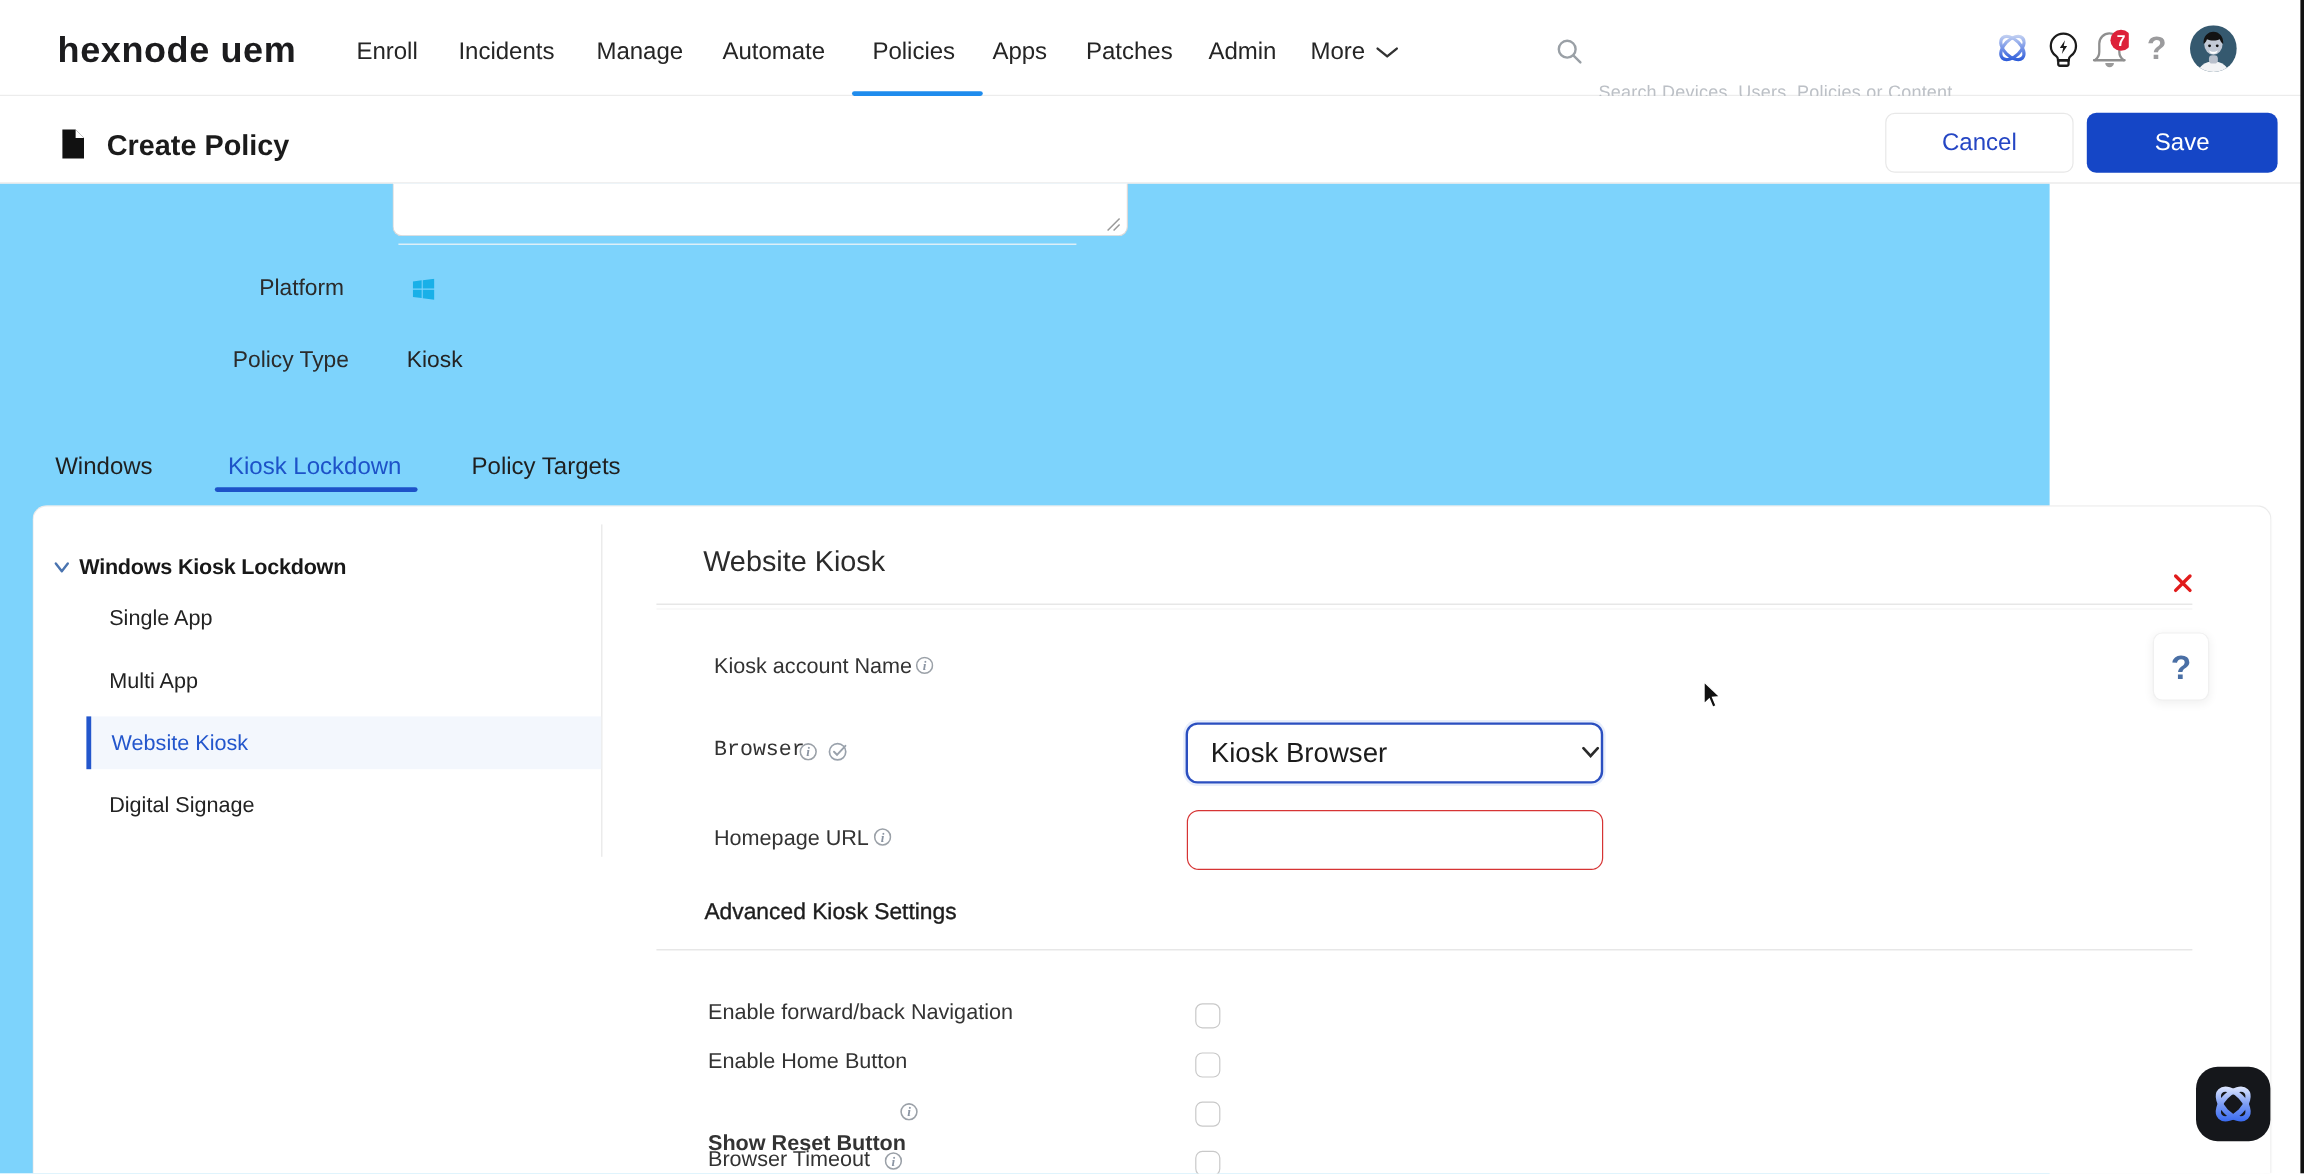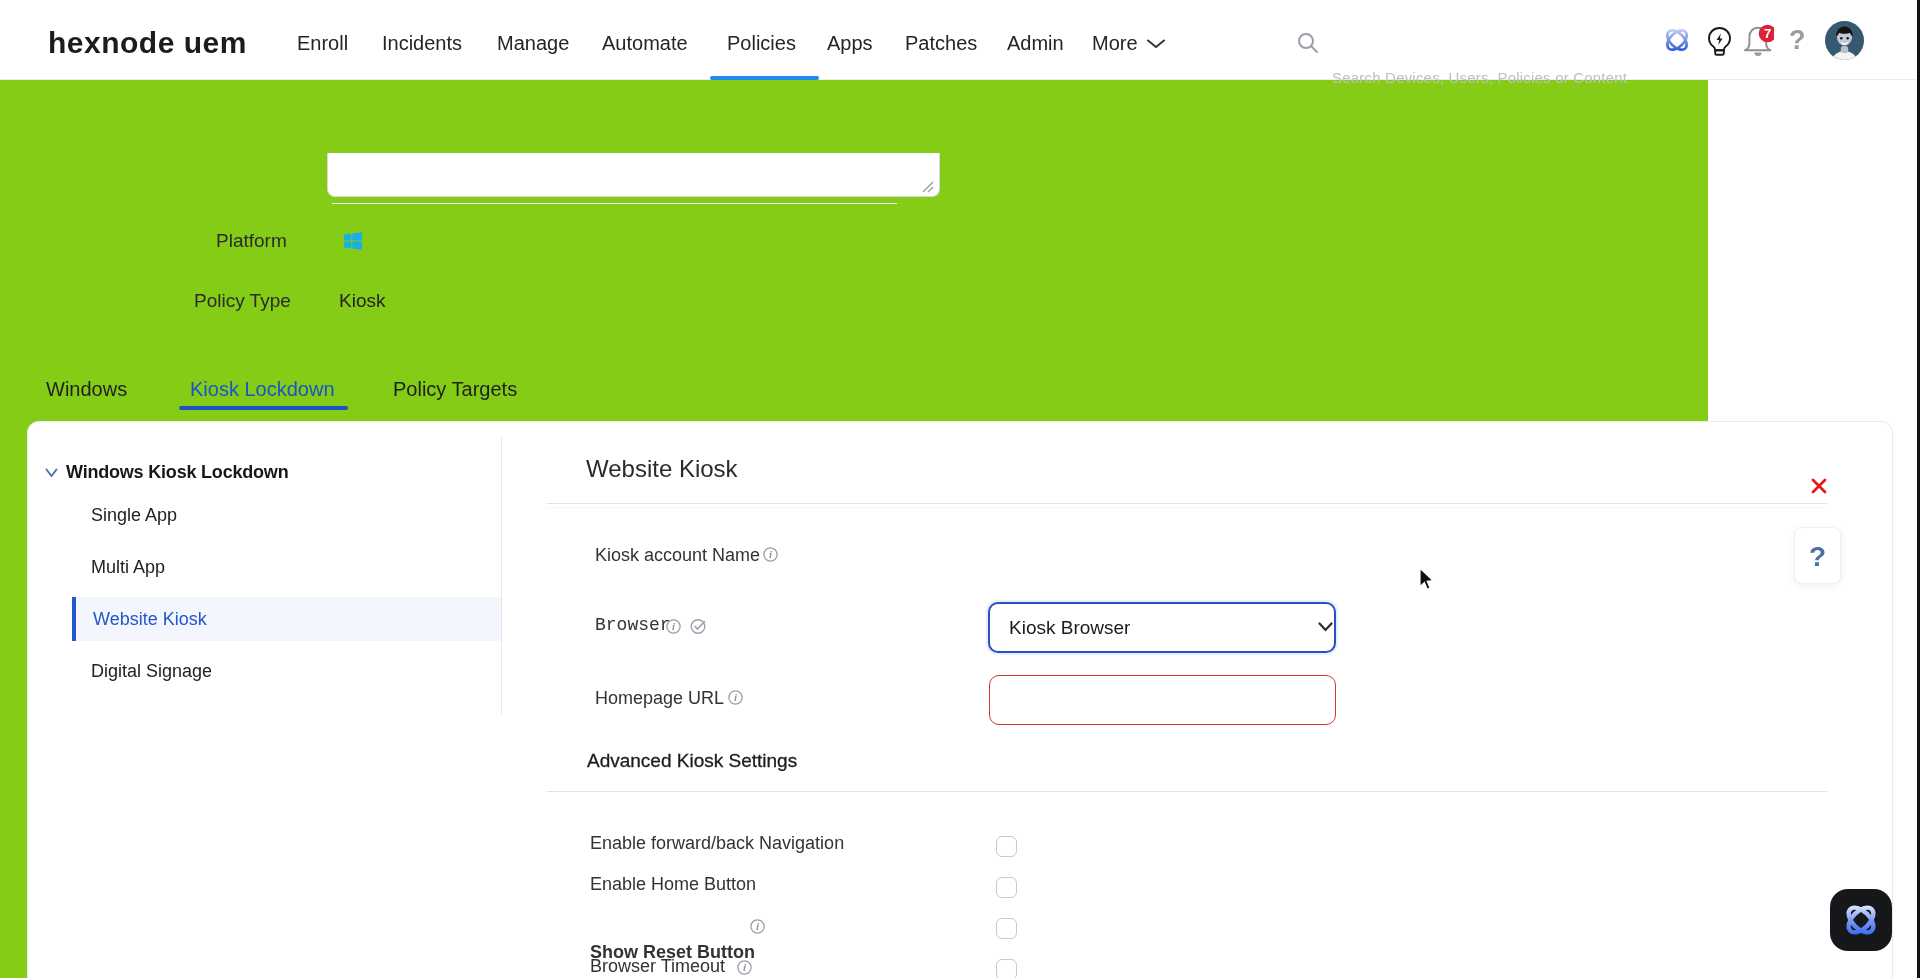--- a/index.html
+++ b/index.html
@@ -1,19 +1,19 @@
 <!DOCTYPE html>
 <html><head>
 <meta charset="utf-8">
 <style>
   * { margin:0; padding:0; box-sizing:border-box; }
   html,body { width:1920px; height:978px; overflow:hidden; background:#fff;
     font-family:"Liberation Sans", sans-serif; }
   .abs { position:absolute; }
-  #stage { position:relative; width:1708px; height:978px; background:#84cc16; }
+  #stage { position:relative; width:1708px; height:978px; background:#7dd3fc; }
 
   
   #topnav { position:absolute; left:0; top:0; width:1920px; height:80px;
     background:#fff; border-bottom:1px solid #ececec; }
   .logo { position:absolute; left:48px; top:26px; font-size:30px; font-weight:700;
     color:#1c1c1e; letter-spacing:0.5px; }
   .navitem { position:absolute; top:33px; font-size:20px; color:#252525; line-height:20px; }
   .nav-underline { position:absolute; left:710px; top:76px; width:109px; height:4px;
     background:#1f8ced; border-radius:2px; }
   .searchph { position:absolute; left:1332px; top:36px; font-size:15px; color:#bcc0c6; line-height:15px; letter-spacing:0.2px;margin-top:34px; }
@@ -56,21 +56,21 @@
 
   
   .rtitle { position:absolute; left:586px; top:457px; font-size:24px; color:#2b2b2b; line-height:24px; }
   .hdiv { position:absolute; left:547px; height:1px; background:#e2e2e2; width:1280px; }
   .rlabel { position:absolute; font-size:18px; color:#333; line-height:18px; }
   .in1 { position:absolute; left:989px; top:531px; width:347px; height:48px;
     border:1px solid #dadada; border-radius:8px; background:#fff;
     font-size:20px; color:#1d1d1d; line-height:46px; padding-left:23px; }
   .sel1 { position:absolute; left:988px; top:602px; width:348px; height:51px;
     border:2px solid #2b4fc0; border-radius:10px; background:#fff;
-    font-size:19px; color:#1b1b1b; line-height:47px; padding-left:19px;
+    font-size:23px; color:#1b1b1b; line-height:47px; padding-left:19px;
     box-shadow:0 0 0 2px rgba(130,160,235,0.18); }
   .in2 { position:absolute; left:989px; top:675px; width:347px; height:50px;
     border:1.6px solid #d63434; border-radius:10px; background:#fff; }
   .advhdr { position:absolute; left:587px; top:751px; font-size:19px; font-weight:400; color:#1d1d1d; line-height:19px; -webkit-text-stroke:0.3px #1d1d1d; }
   .cbx { position:absolute; left:996px; width:21px; height:21px; border:1.5px solid #c9c9c9; border-radius:6px; background:#fff; }
   .helpbox { position:absolute; left:1794px; top:527px; width:47px; height:57px; background:#fff;
     border:1px solid #f0f0f0; border-radius:8px; box-shadow:0 2px 8px rgba(0,0,0,0.06);
     color:#4a6fa5; font-size:28px; font-weight:700; text-align:center; line-height:57px; }
   .chatbtn { position:absolute; left:1830px; top:889px; width:62px; height:62px;
     background:#15171b; border-radius:18px; }
@@ -149,20 +149,29 @@
         <rect x="15.8" y="25" width="7.4" height="7" rx="2.8" fill="#b9c0cc"></rect>
         <ellipse cx="19.5" cy="16" rx="7.6" ry="8.6" fill="#c3cad6"></ellipse>
         <path d="M11.3 15.5 c-0.5-6 3.6-10 8.2-10 s8.7 4 8.2 10 c-2.3-1.4-2.8-3.8-2.8-3.8 -2.8 1.4-8 1.4-10.8 0 0 0 -0.5 2.4 -2.8 3.8 Z" fill="#131313"></path>
         <circle cx="16.3" cy="17.2" r="1.2" fill="#111"></circle>
         <circle cx="22.7" cy="17.2" r="1.2" fill="#111"></circle>
         <path d="M15.8 20.8 c2.4 1.9 5 1.9 7.4 0 -0.5 2-1.8 3-3.7 3 s-3.2-1-3.7-3 Z" fill="#fff"></path>
       </g>
     </svg>
   </div>
 
+  <div id="header2">
+    <svg class="abs" style="left:51px; top:27px;" width="20" height="26" viewBox="0 0 20 26">
+      <path d="M1 1 L12 1 L19 8 L19 25 L1 25 Z" fill="#111"></path>
+      <path d="M12 1 L12 8 L19 8 Z" fill="#fff"></path>
+    </svg>
+    <div class="hdrtitle">Create Policy</div>
+    <div class="btn-cancel">Cancel</div>
+    <div class="btn-save">Save</div>
+  </div>
 
   <div id="ta"></div>
   <div id="ta-shadow"></div>
   <svg class="abs" style="left:921px; top:180px;" width="13" height="13" viewBox="0 0 13 13">
     <line x1="2" y1="12" x2="12" y2="2" stroke="#999" stroke-width="1.2"></line>
     <line x1="7" y1="12" x2="12" y2="7" stroke="#999" stroke-width="1.2"></line>
   </svg>
 
   <div class="flabel" style="left:216px; top:231px;">Platform</div>
   <svg class="abs" style="left:344px; top:232px;" width="18" height="18" viewBox="0 0 18 18">

